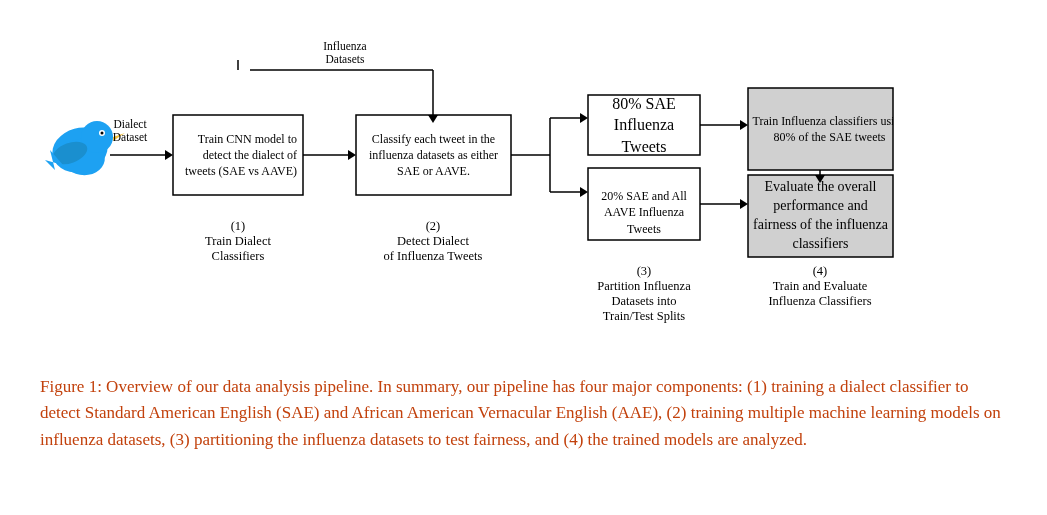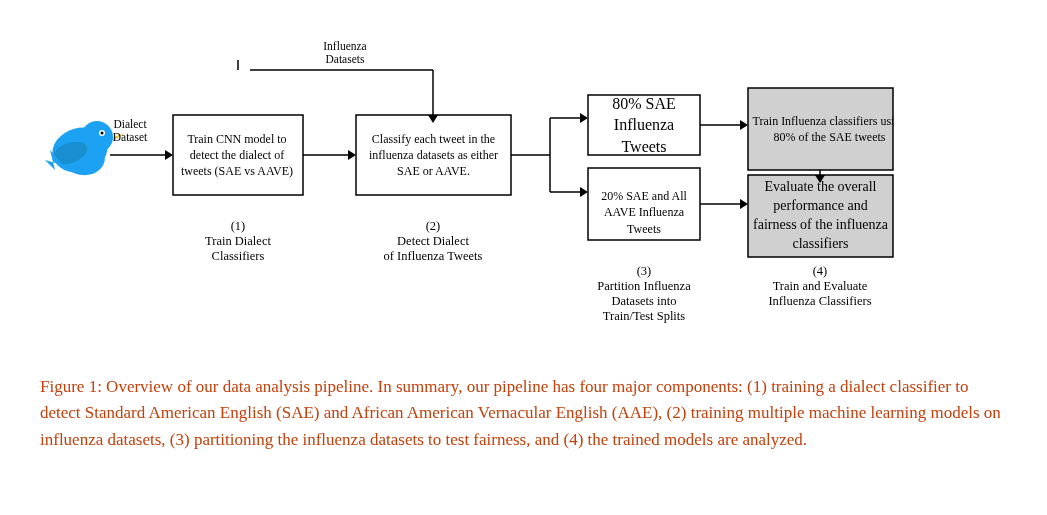--- a/index.html
+++ b/index.html
@@ -42,21 +42,21 @@
     </g>
 
     <text x="100" y="108" font-size="11.5" font-family="Times New Roman, serif" text-anchor="middle">Dialect</text>
     <text x="100" y="121" font-size="11.5" font-family="Times New Roman, serif" text-anchor="middle">Dataset</text>
 
     <line x1="80" y1="135" x2="135" y2="135" stroke="#000" stroke-width="1.5"></line>
     <polygon points="135,130 143,135 135,140" fill="#000"></polygon>
 
     <rect x="143" y="95" width="130" height="80" fill="#fff" stroke="#000" stroke-width="1.5"></rect>
     <foreignObject x="143" y="95" width="130" height="80">
-      <div xmlns="http://www.w3.org/1999/xhtml" style="width:128px;height:80px;display:flex;align-items:center;justify-content:center;font-size:12px;line-height:1.35;text-align:center;font-family:'Times New Roman',Times,serif;padding:4px;">
+      <div xmlns="http://www.w3.org/1999/xhtml" style="width:128px;height:80px;display:flex;align-items:center;justify-content:center;font-size:12px;line-height:1.35;text-align:right;font-family:'Times New Roman',Times,serif;padding:4px;">
         Train CNN model to detect the dialect of tweets (SAE vs AAVE)
       </div>
     </foreignObject>
 
     <line x1="273" y1="135" x2="318" y2="135" stroke="#000" stroke-width="1.5"></line>
     <polygon points="318,130 326,135 318,140" fill="#000"></polygon>
 
     <rect x="326" y="95" width="155" height="80" fill="#fff" stroke="#000" stroke-width="1.5"></rect>
     <foreignObject x="326" y="95" width="155" height="80">
       <div xmlns="http://www.w3.org/1999/xhtml" style="width:155px;height:80px;display:flex;align-items:center;justify-content:center;font-size:12px;line-height:1.35;text-align:center;font-family:'Times New Roman',Times,serif;padding:4px;">

